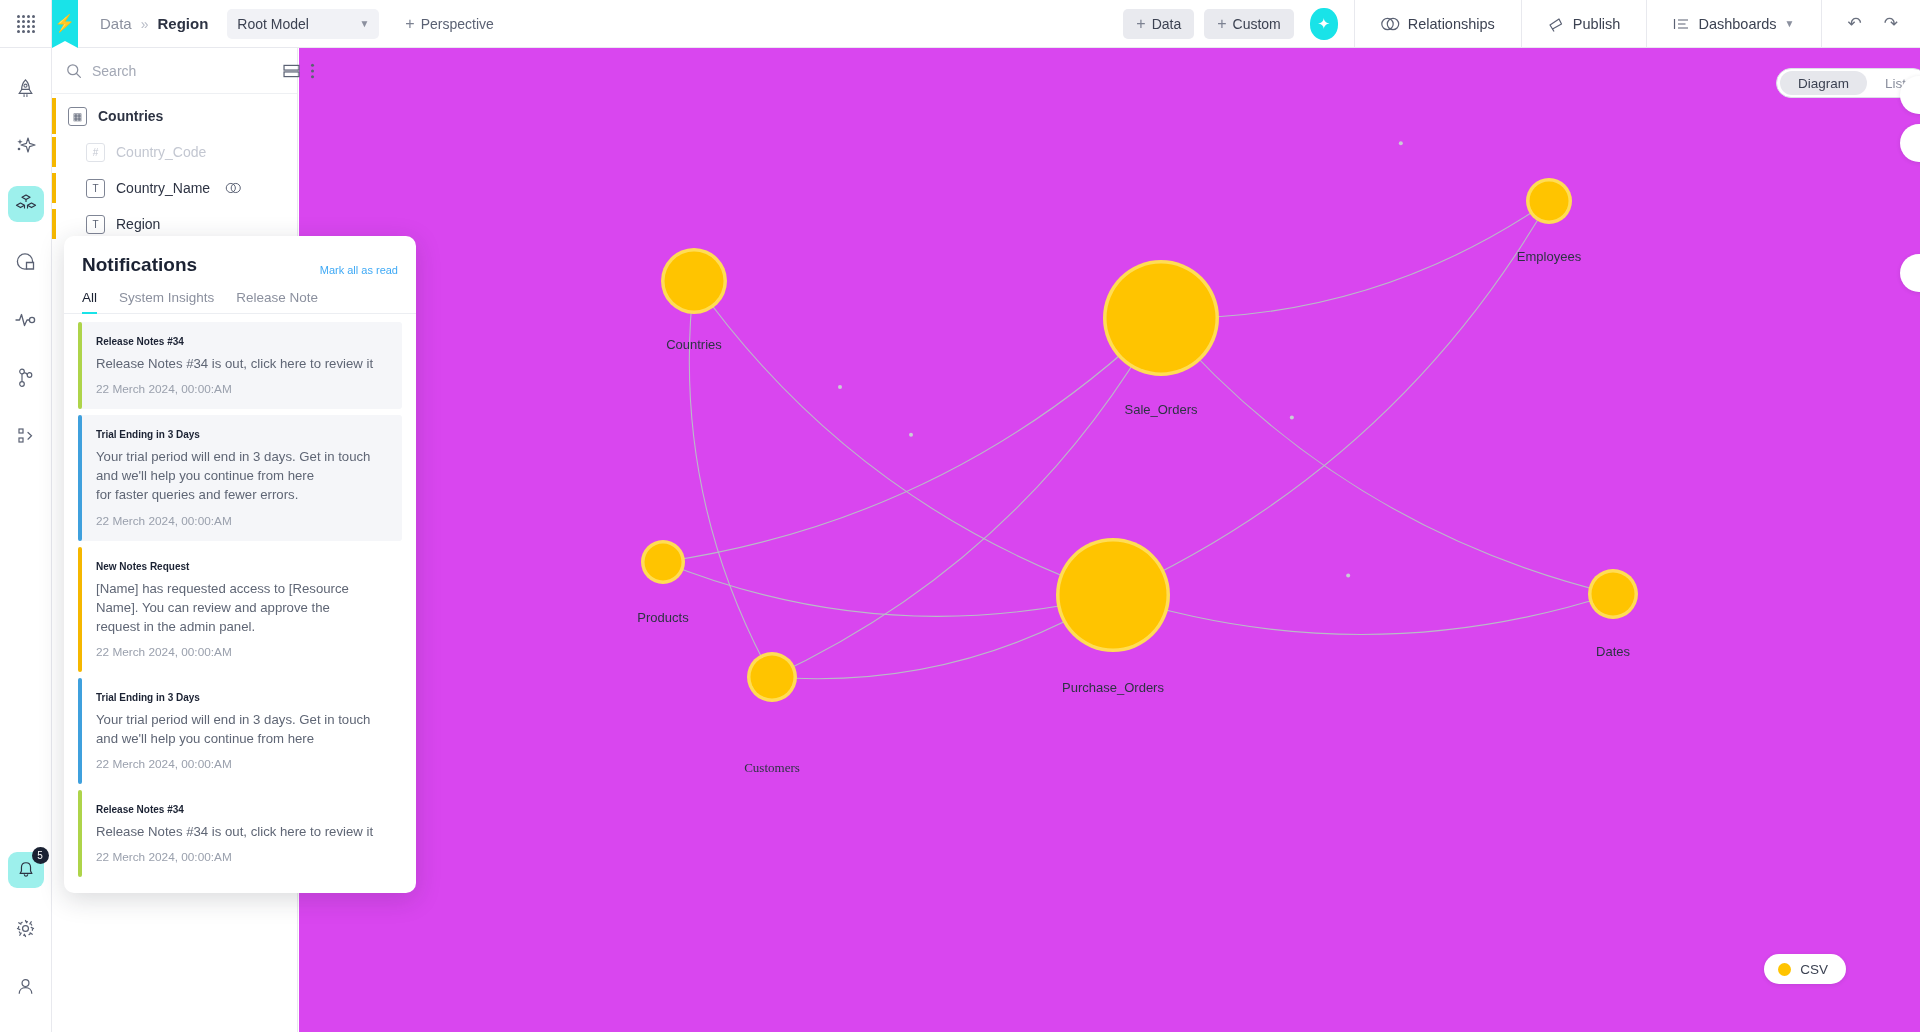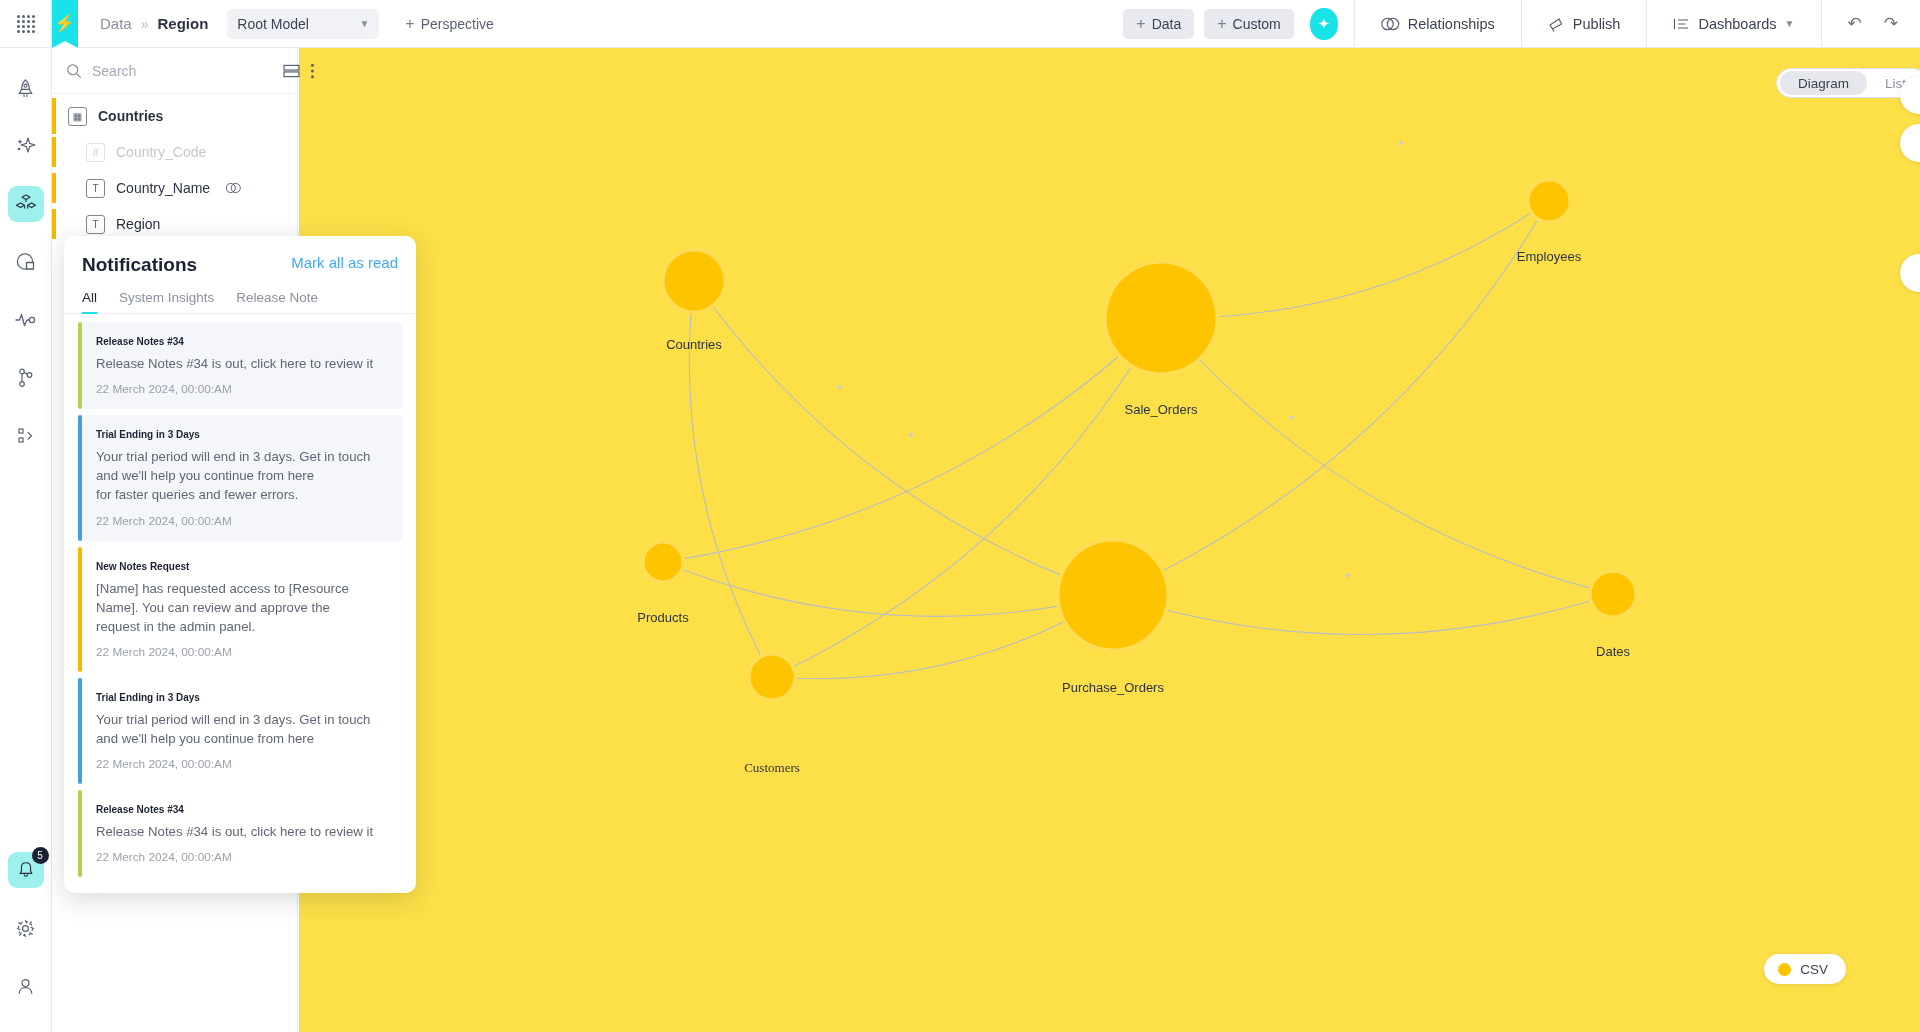--- a/index.html
+++ b/index.html
@@ -121,21 +121,21 @@
     width: 19px; height: 19px; border: 1px solid #7f8595; border-radius: 3px;
     display: flex; align-items: center; justify-content: center;
     font-size: 10px; color: #5a6173; flex: 0 0 auto;
   }
   .child { padding-left: 34px; }
   .link-ico { color: #5a6173; display: flex; align-items: center; margin-left: 4px; }
 
   
   .canvas {
     position: absolute; top: 48px; left: 299px; width: 1621px; height: 984px;
-    background: #fde047; overflow: hidden;
+    background: #d946ef; overflow: hidden;
   }
   .view-toggle {
     position: absolute; top: 20px; right: -8px; height: 30px; background: #fff;
     border: 1px solid #dcdfe6; border-radius: 16px; display: flex; align-items: center;
     padding: 3px; z-index: 5;
   }
   .vt-opt {
     height: 24px; padding: 0 18px; display: flex; align-items: center; border-radius: 13px;
     font-size: 13.5px; color: #8b909e; cursor: pointer;
   }
@@ -160,23 +160,23 @@
   }
   .zb1 { top: 28px; } .zb2 { top: 76px; } .zb3 { top: 206px; }
 
   
   .notif {
     position: absolute; top: 236px; left: 64px; width: 352px;
     background: #fff; border-radius: 10px; z-index: 60;
     box-shadow: 0 6px 26px rgba(30,36,50,.17);
     padding: 18px 0 10px 0;
   }
-  .n-head { display: flex; align-items: flex-start; padding: 0 18px 0 18px; }
+  .n-head { display: flex; align-items: flex-end; padding: 0 18px 0 18px; }
   .n-title { font-size: 19px; font-weight: bold; color: #1b2233; }
-  .n-mark { margin-left: auto; font-size: 15px; color: #3fa9f5; cursor: pointer; }
+  .n-mark { margin-left: auto; font-size: 11px; color: #3fa9f5; cursor: pointer; }
   .n-tabs { display: flex; gap: 22px; padding: 14px 18px 0 18px; border-bottom: 1px solid #eceef2; }
   .n-tab { font-size: 13.5px; color: #8b909e; padding-bottom: 8px; cursor: pointer; position: relative; }
   .n-tab.on { color: #1b2233; }
   .n-tab.on:after {
     content: ""; position: absolute; left: 0; right: 0; bottom: -1px; height: 2.5px; background: #19e3e8;
   }
   .n-list { padding: 8px 14px 0 14px; }
   .n-item {
     position: relative; padding: 14px 12px 13px 18px; margin-bottom: 6px; border-radius: 3px;
     cursor: pointer;

